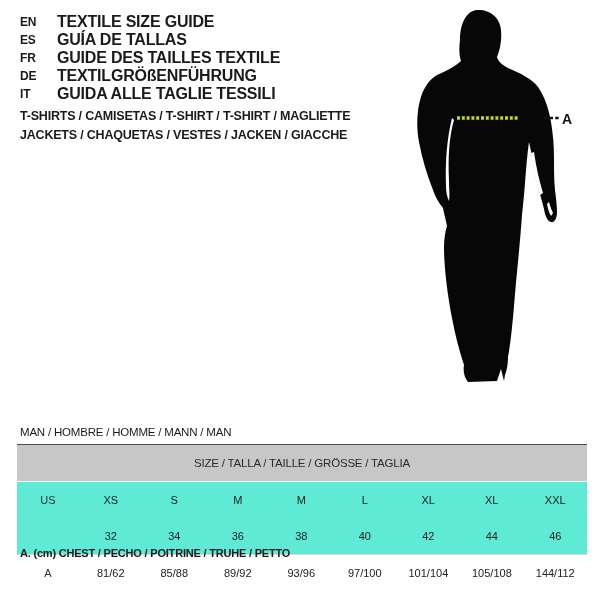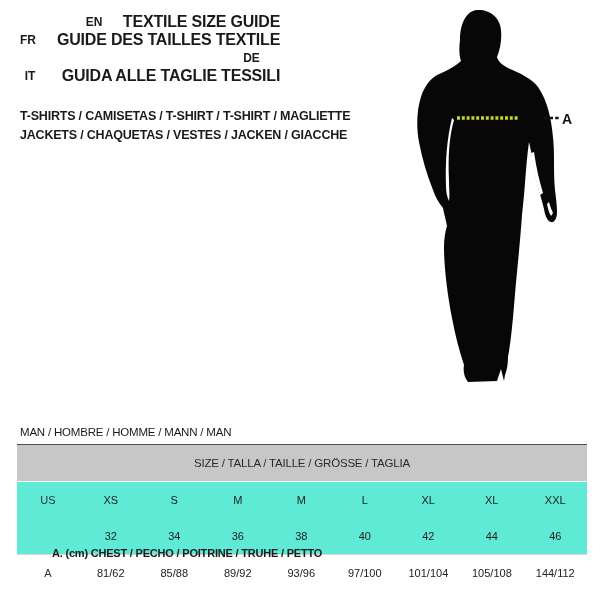--- a/index.html
+++ b/index.html
@@ -6,21 +6,21 @@
   body{
     width:600px;height:600px;position:relative;overflow:hidden;
     background:#ffffff;color:#1a1a1a;
     font-family:"Liberation Sans","DejaVu Sans",sans-serif;
     -webkit-font-smoothing:antialiased;
   }
   .abs{position:absolute;}
 
   
   .lang-block{left:20px;top:13px;}
-  .lang-row{display:flex;height:18px;align-items:center;justify-content:flex-end;}
+  .lang-row{display:flex;height:18px;align-items:center;}
   .lang-code{width:37px;font-weight:700;font-size:12px;letter-spacing:-0.2px;}
   .lang-label{font-weight:700;font-size:16px;letter-spacing:-0.2px;white-space:nowrap;}
 
   
   .cat-block{left:20px;top:107px;}
   .cat-line{font-weight:700;font-size:12.5px;letter-spacing:-0.2px;line-height:18.5px;white-space:nowrap;}
 
   
   .figure-wrap{left:395px;top:5px;width:200px;height:390px;}
   svg text{font-family:"Liberation Sans","DejaVu Sans",sans-serif;}
@@ -40,36 +40,41 @@
   td.head-cell{
     background:#c7c7c7;text-align:left;padding-left:5px;
     font-size:11.5px;color:#2b2b2b;letter-spacing:-0.2px;
     border-bottom:1px solid #fbfbfb;
   }
   td.lbl{text-align:left;padding-left:5px;color:#333;}
   tr.shaded{background:#5eead4;}
   tr.sep-under{border-bottom:1px solid #d9d9d9;}
 
   
-  .footnote{left:20px;top:547px;font-weight:700;font-size:11px;letter-spacing:-0.2px;white-space:nowrap;margin-left:32px;}
+  .footnote{left:20px;top:547px;font-weight:700;font-size:11px;letter-spacing:-0.2px;white-space:nowrap;}
 </style>
 </head>
 <body>
 
 <div class="abs lang-block">
   <div class="lang-row">
     <span class="lang-code">EN</span>
     <span class="lang-label">TEXTILE SIZE GUIDE</span>
   </div>
   <div class="lang-row">
+    <span class="lang-code">ES</span>
+    <span class="lang-label">GUÍA DE TALLAS</span>
+  </div>
+  <div class="lang-row">
     <span class="lang-code">FR</span>
     <span class="lang-label">GUIDE DES TAILLES TEXTILE</span>
   </div>
   <div class="lang-row">
     <span class="lang-code">DE</span>
+    <span class="lang-label">TEXTILGRÖßENFÜHRUNG</span>
   </div>
   <div class="lang-row">
     <span class="lang-code">IT</span>
     <span class="lang-label">GUIDA ALLE TAGLIE TESSILI</span>
   </div>
 </div>
 
 <div class="abs cat-block">
   <div class="cat-line">T-SHIRTS / CAMISETAS / T-SHIRT / T-SHIRT / MAGLIETTE</div>
   <div class="cat-line">JACKETS / CHAQUETAS / VESTES / JACKEN / GIACCHE</div>

